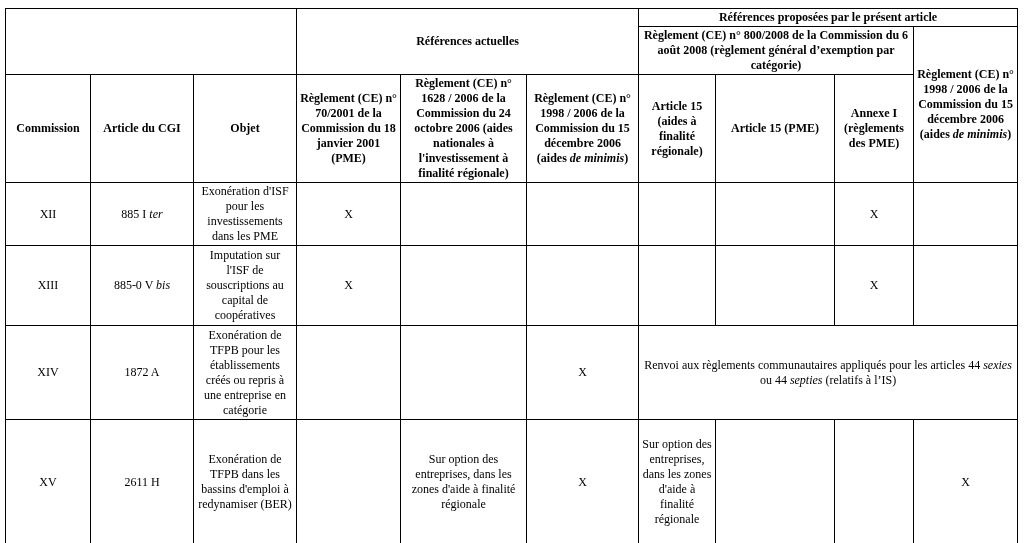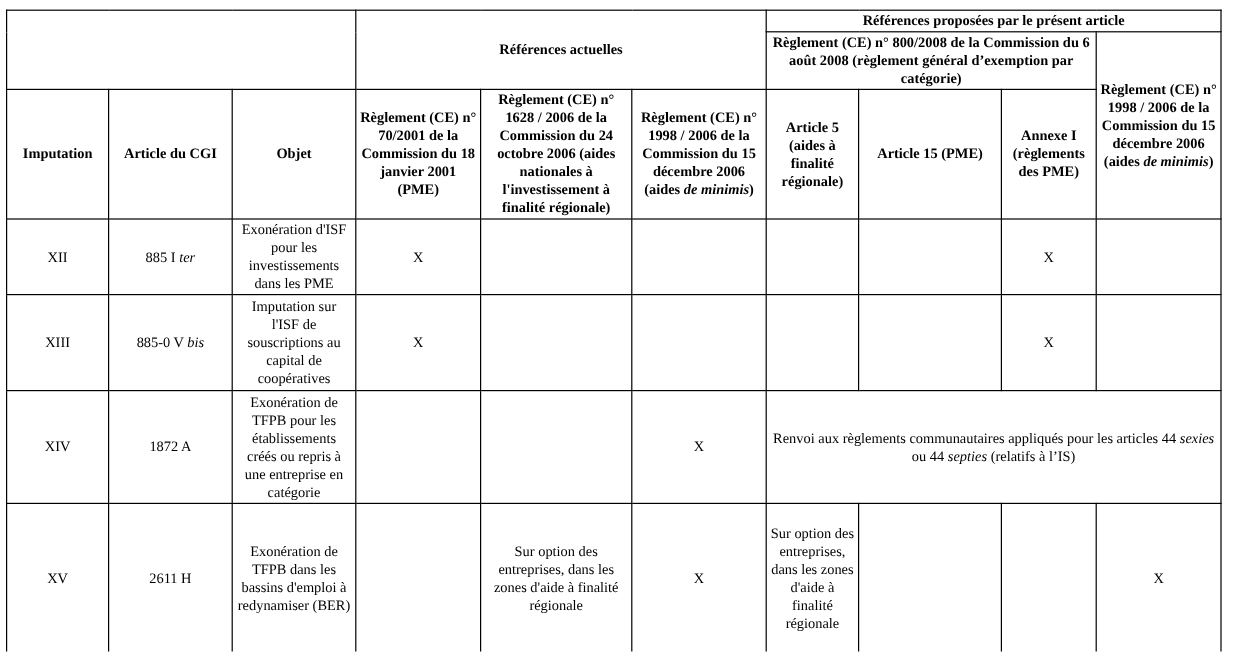--- a/index.html
+++ b/index.html
@@ -67,27 +67,27 @@
     <td colspan="3" rowspan="2"></td>
     <td colspan="3" rowspan="2" class="hdr">Références actuelles</td>
     <td colspan="4" class="hdr">Références proposées par le présent article</td>
   </tr>
   <tr class="rB">
     <td colspan="3" class="hdr left">Règlement (CE) n° 800/2008 de la Commission du 6 août 2008 (règlement général d’exemption par catégorie)</td>
     <td rowspan="2" class="hdr"><span>Règlement (CE) n° 1998 / 2006 de la Commission du 15 décembre 2006 (aides </span><span class="it">de minimis</span><span>)</span></td>
   </tr>
 
   <tr class="rC">
-    <td class="hdr left">Imputation</td>
+    <td class="hdr left">Commission</td>
     <td class="hdr left">Article du CGI</td>
     <td class="hdr">Objet</td>
     <td class="hdr">Règlement (CE) n° 70/2001 de la Commission du 18 janvier 2001 (PME)</td>
     <td class="hdr">Règlement (CE) n° 1628 / 2006 de la Commission du 24 octobre 2006 (aides nationales à l'investissement à finalité régionale)</td>
     <td class="hdr"><span>Règlement (CE) n° 1998 / 2006 de la Commission du 15 décembre 2006 (aides </span><span class="it">de minimis</span><span>)</span></td>
-    <td class="hdr">Article 5 (aides à finalité régionale)</td>
+    <td class="hdr">Article 15 (aides à finalité régionale)</td>
     <td class="hdr">Article 15 (PME)</td>
     <td class="hdr">Annexe I (règlements des PME)</td>
   </tr>
 
   <tr class="r12">
     <td class="left">XII</td>
     <td class="left"><span>885 I </span><span class="it">ter</span></td>
     <td class="objet">Exonération d'ISF pour les investissements dans les PME</td>
     <td>X</td>
     <td></td>

